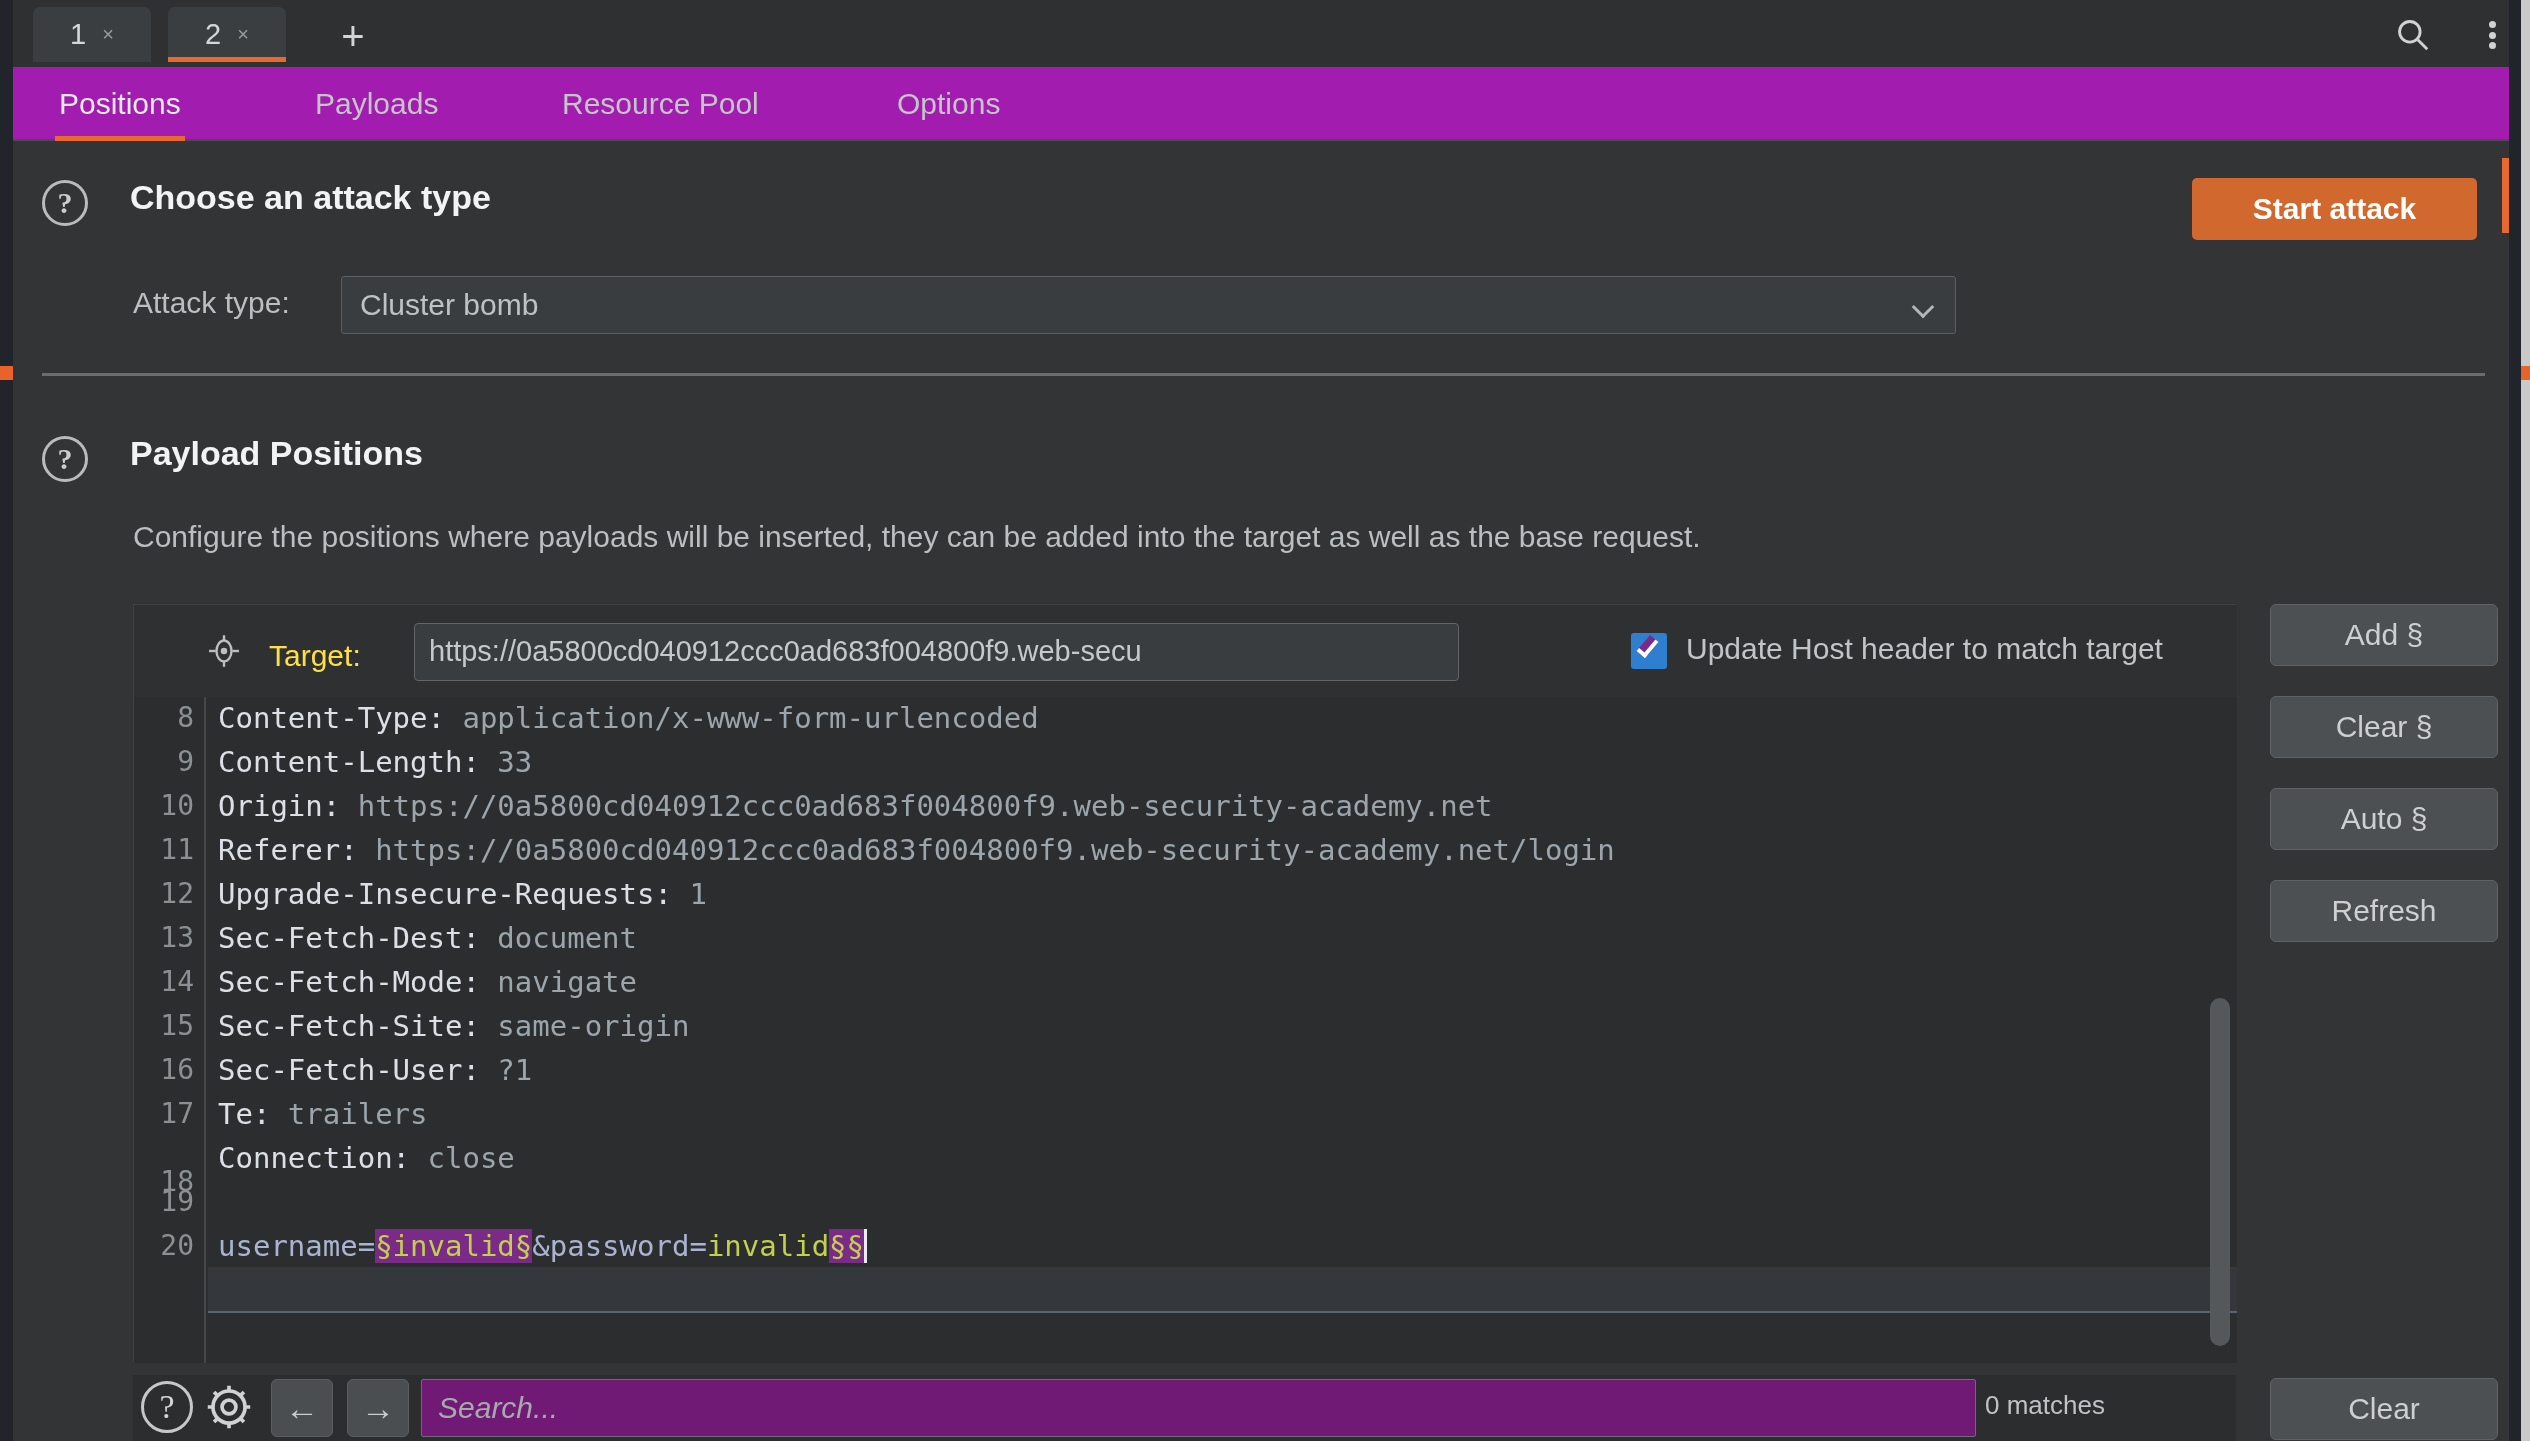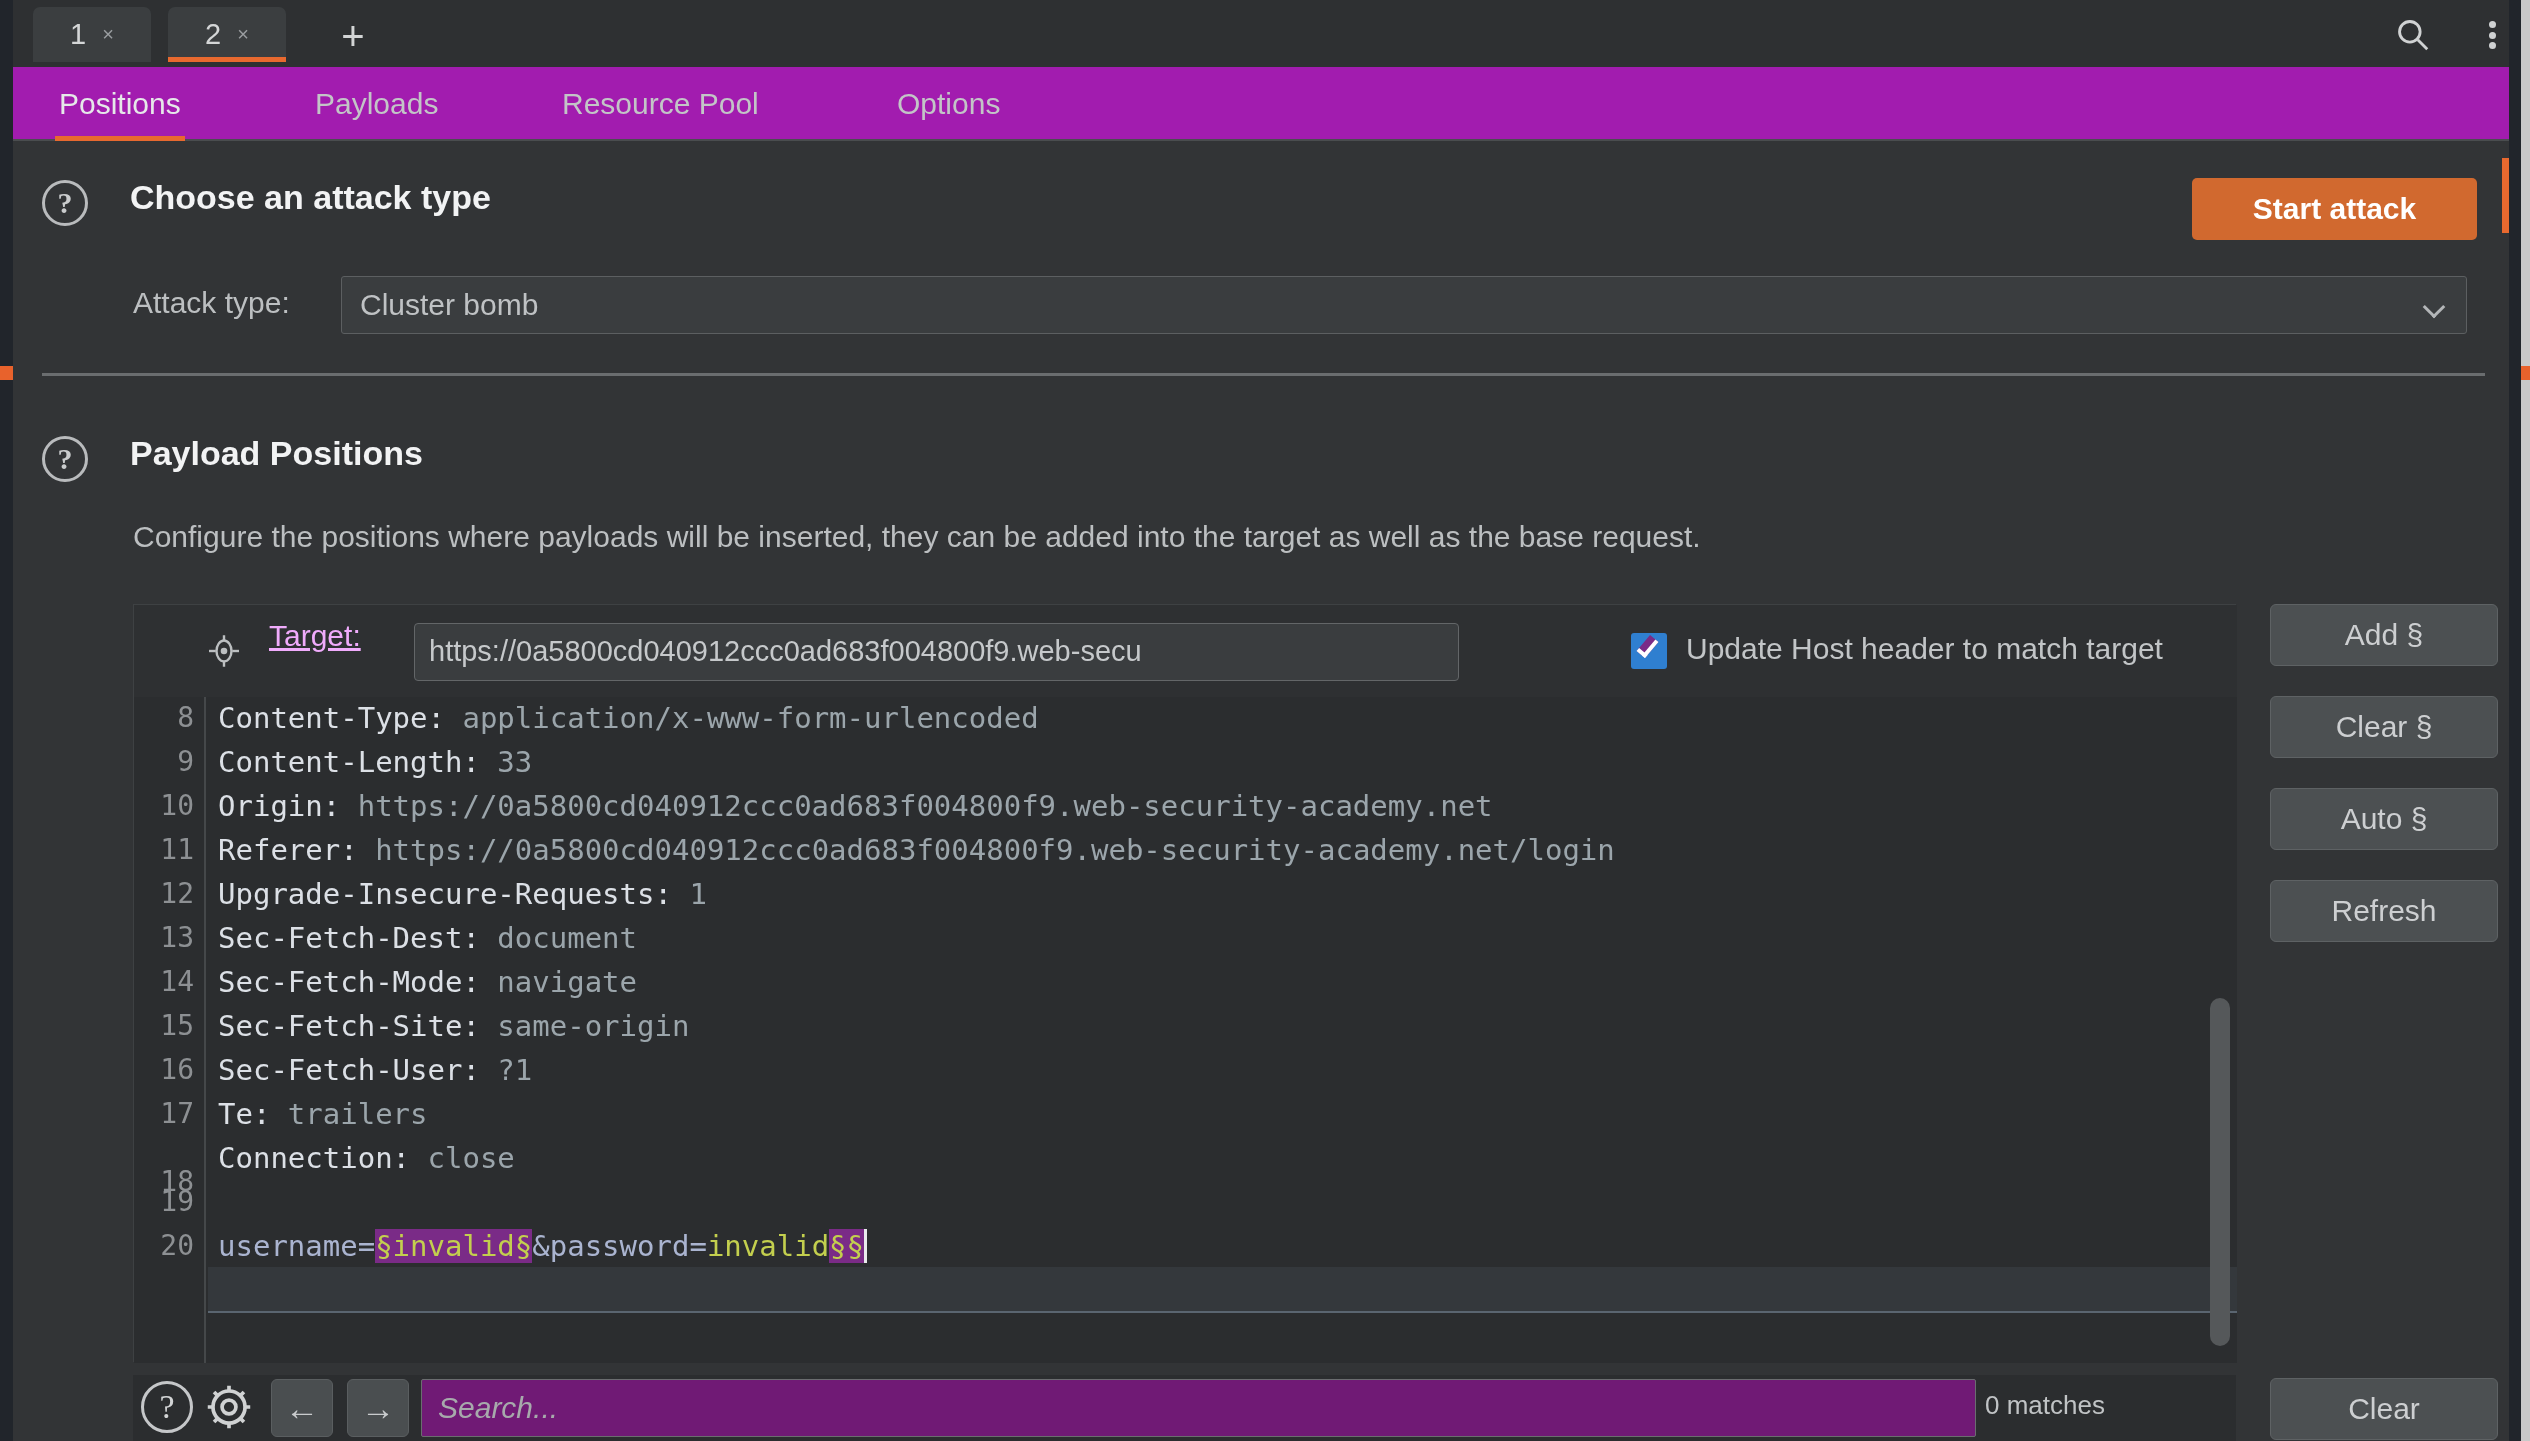--- a/index.html
+++ b/index.html
@@ -118,21 +118,21 @@
   #title-positions { left: 130px; top: 434px; }
   #desc-positions {
     position: absolute; left: 133px; top: 520px;
     color: #bcbfc1; font-size: 30px;
   }
   #label-attacktype {
     position: absolute; left: 133px; top: 286px;
     color: #bcbfc1; font-size: 30px;
   }
   #attacktype-select {
-    position: absolute; left: 341px; top: 276px; width: 2126px; height: 58px;
+    position: absolute; left: 341px; top: 276px; width: 1615px; height: 58px;
     background: #3a3d3f;
     border: 1px solid #5c5f61;
     border-radius: 3px;
   }
   #attacktype-select .val {
     position: absolute; left: 18px; top: 11px;
     color: #bfc2c4; font-size: 30px;
   }
   .chev {
     position: absolute; right: 24px; top: 22px;
@@ -161,22 +161,22 @@
     border: 1px solid #3e4143;
   }
   #target-row {
     position: absolute; left: 0; top: 0; width: 2103px; height: 92px;
     background: #2e3032;
   }
   #crosshair-icon {
     position: absolute; left: 72px; top: 28px; width: 36px; height: 36px;
   }
   #target-label {
-    position: absolute; left: 135px; top: 14px;
-    color: #f0abfc; font-size: 30px; text-decoration: underline;
+    position: absolute; left: 135px; top: 34px;
+    color: #fde047; font-size: 30px;
   }
   #target-input {
     position: absolute; left: 280px; top: 18px; width: 1045px; height: 58px;
     background: #3a3d3f; border: 1px solid #636668; border-radius: 4px;
   }
   #target-input .val {
     position: absolute; left: 14px; top: 11px;
     color: #c6c9cb; font-size: 29px;
     white-space: nowrap; overflow: hidden;
   }

